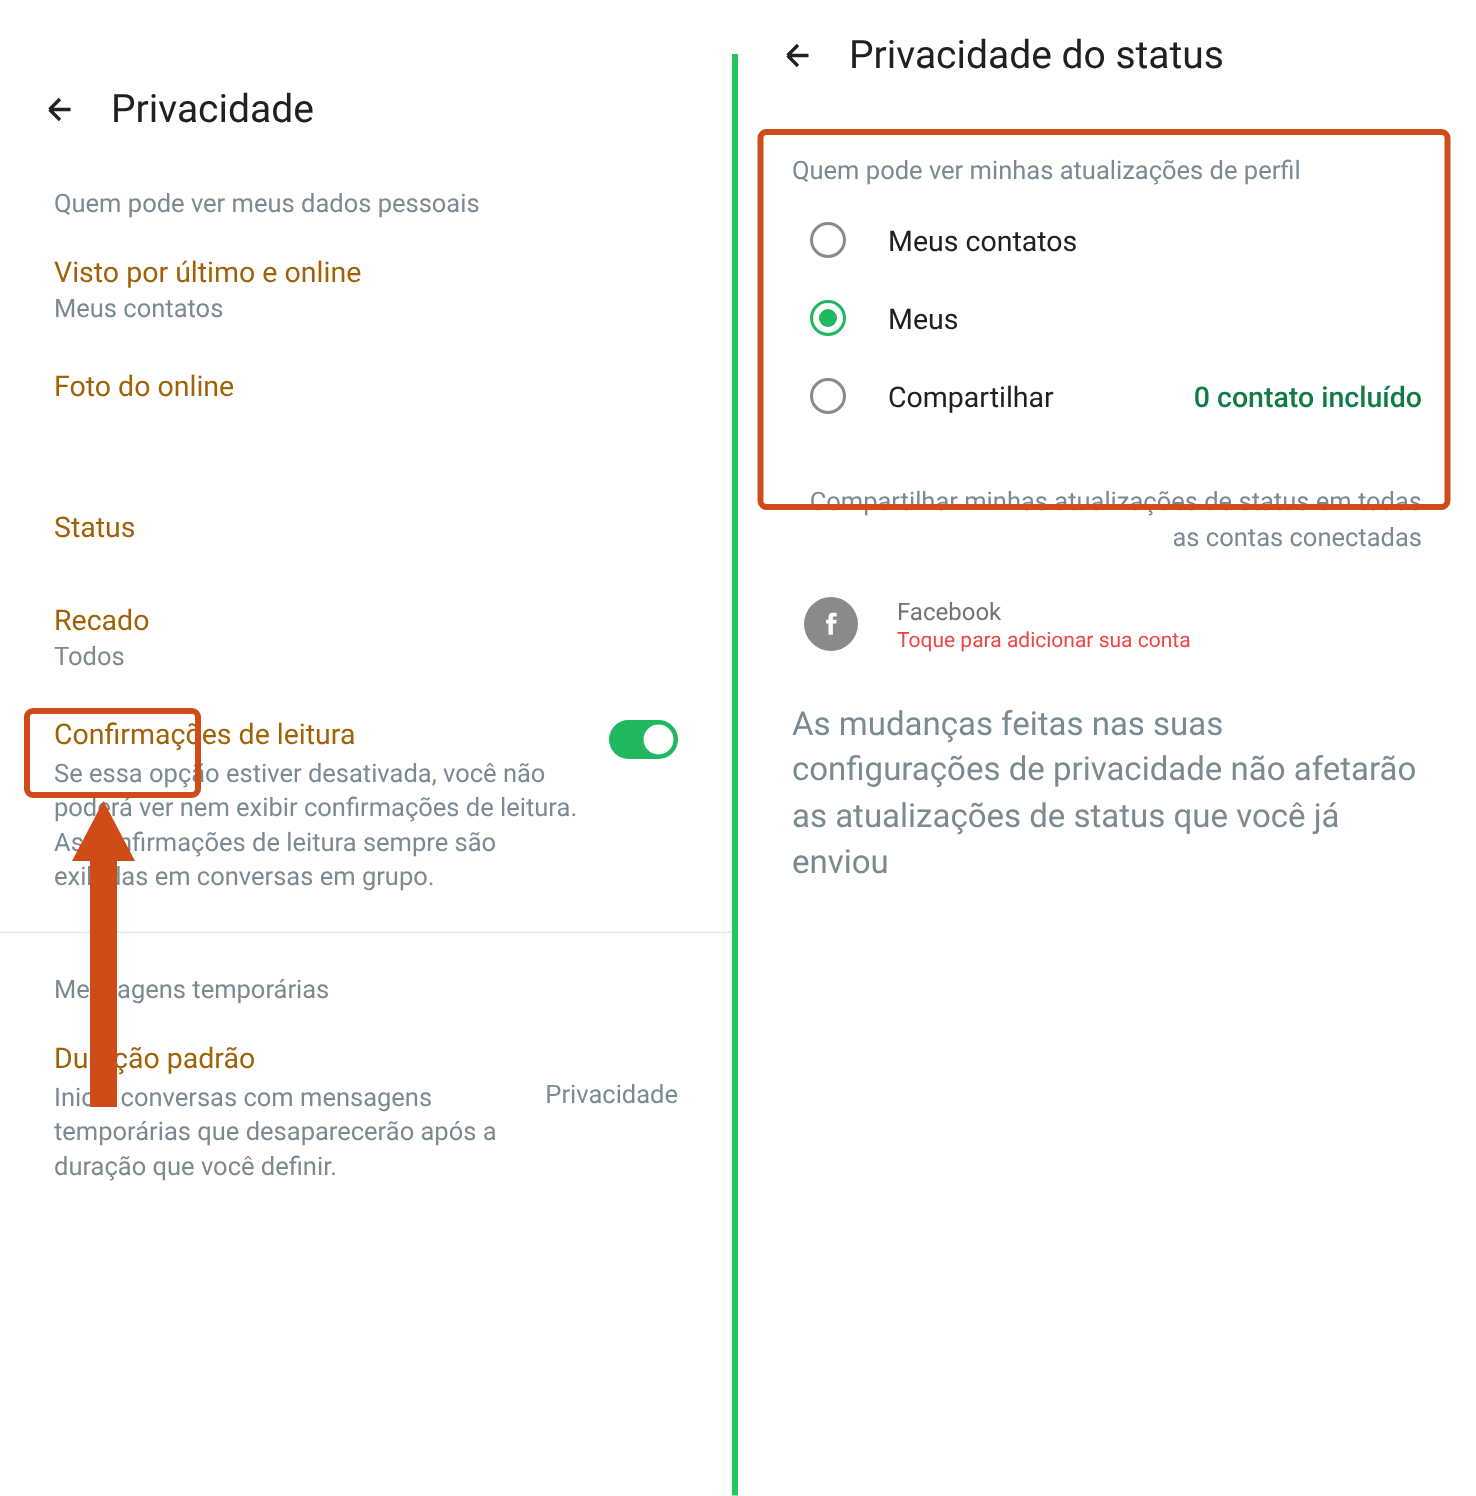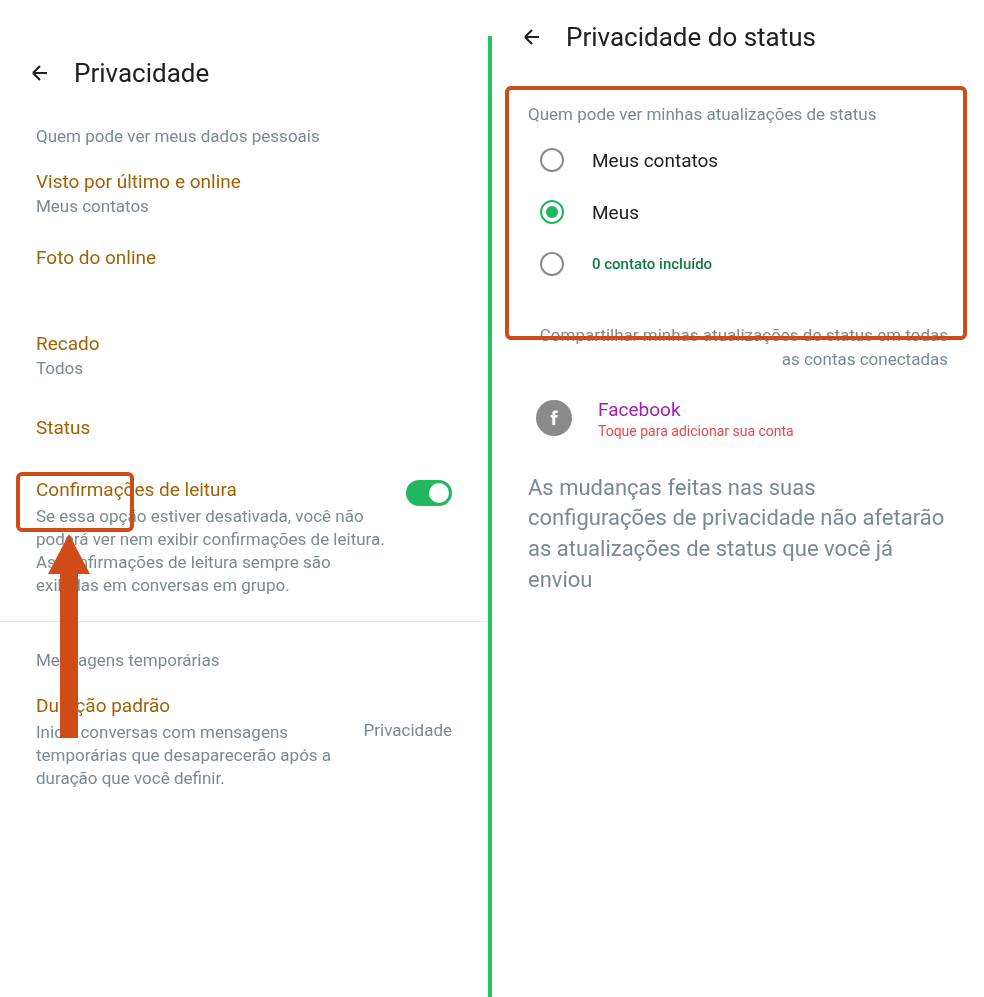--- a/index.html
+++ b/index.html
@@ -180,21 +180,21 @@
       border-radius: 50%;
     }
     
     .radio-label {
       font-size: 19px;
       color: #202020;
       flex: 1;
     }
     
     .radio-extra {
-      font-size: 15px;
+      font-size: 19px;
       color: #0f7b47;
       font-weight: 500;
     }
     
     .facebook-item {
       display: flex;
       align-items: center;
       padding: 16px 36px;
       gap: 26px;
     }
@@ -215,22 +215,22 @@
       width: 20px;
       height: 20px;
       fill: #ffffff;
     }
     
     .facebook-text {
       flex: 1;
     }
     
     .facebook-title {
-      font-size: 19px;
-      color: #a21caf;
+      font-size: 16px;
+      color: #737373;
       margin-bottom: 2px;
     }
     
     .facebook-sub {
       font-size: 14px;
       color: #ef4444;
     }
     
     .info-text {
       font-size: 22px;
@@ -272,27 +272,27 @@
     <div class="setting-title">Visto por último e online</div>
     <div class="setting-subtitle">Meus contatos</div>
   </div>
 
   <div class="setting-item">
     <div class="setting-title">Foto do online</div>
   </div>
 
   <div style="height: 30px;"></div>
 
+  <div class="setting-item" style="padding-top:22px; padding-bottom:22px;">
+    <div class="setting-title">Status</div>
+  </div>
+
   <div class="setting-item">
     <div class="setting-title">Recado</div>
     <div class="setting-subtitle">Todos</div>
-  </div>
-
-  <div class="setting-item" style="padding-top:22px; padding-bottom:22px;">
-    <div class="setting-title">Status</div>
   </div>
 
   <div class="setting-with-toggle">
     <div class="setting-text-block">
       <div class="setting-title">Confirmações de leitura</div>
       <div class="setting-desc">Se essa opção estiver desativada, você não poderá ver nem exibir confirmações de leitura. As confirmações de leitura sempre são exibidas em conversas em grupo.</div>
     </div>
     <div class="toggle"></div>
   </div>
 
@@ -324,34 +324,35 @@
     <div class="back-arrow">
       <svg width="24" height="24" viewBox="0 0 24 24" fill="none" stroke="currentColor" stroke-width="2.2">
         <path d="M19 12H5M5 12L12 5M5 12L12 19"></path>
       </svg>
     </div>
     <div class="header-title">Privacidade do status</div>
   </div>
 
   <div style="height: 14px;"></div>
 
-  <div class="section-header">Quem pode ver minhas atualizações de status</div>
+  <div class="section-header">Quem pode ver minhas atualizações de perfil</div>
 
   <div class="radio-option">
     <div class="radio-circle"></div>
     <div class="radio-label">Meus contatos</div>
   </div>
 
   <div class="radio-option">
     <div class="radio-circle selected"></div>
     <div class="radio-label">Meus</div>
   </div>
 
   <div class="radio-option">
     <div class="radio-circle"></div>
+    <div class="radio-label">Compartilhar</div>
     <div class="radio-extra">0 contato incluído</div>
   </div>
 
   <div style="height: 18px;"></div>
 
   <div class="section-header" style="line-height:1.4;text-align:right;">Compartilhar minhas atualizações de status em todas as contas conectadas</div>
 
   <div class="facebook-item">
     <div class="facebook-icon">
       <svg viewBox="0 0 24 24">

